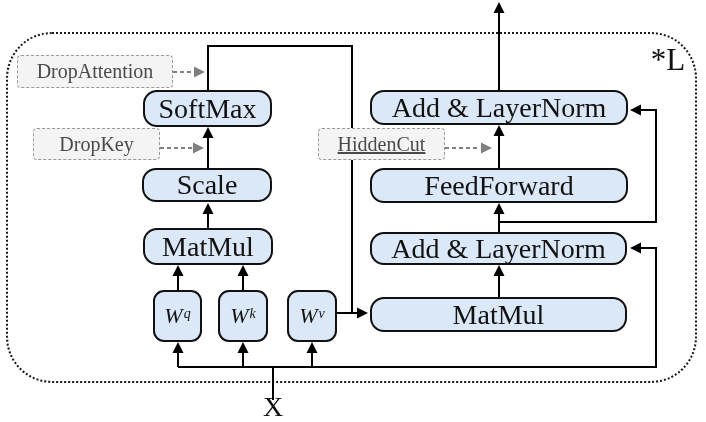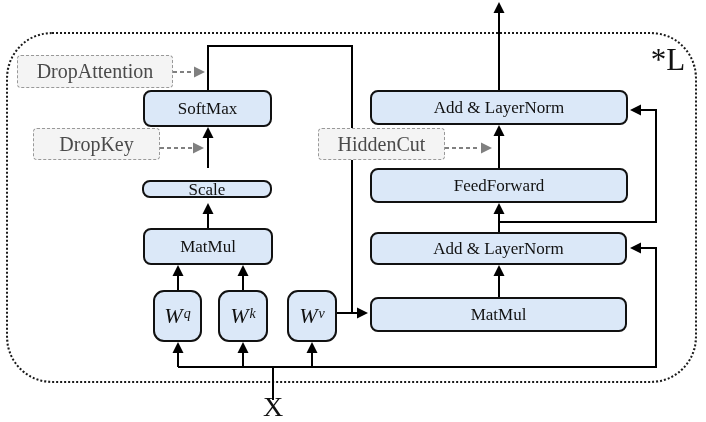--- a/index.html
+++ b/index.html
@@ -10,23 +10,23 @@
   .outer-border{
     position:absolute;left:6px;top:32px;width:691px;height:351px;
     border:2px dotted #1a1a1a;border-radius:46px;box-sizing:border-box;
     background:transparent;z-index:0;
   }
   .wires{position:absolute;left:0;top:0;z-index:1;}
   .blk{
     position:absolute;z-index:2;box-sizing:border-box;
     background:var(--box-fill,#dbe8f8);
     border:2.5px solid var(--box-border,#111111);
-    border-radius:8px;
+    border-radius:14px;
     display:flex;align-items:center;justify-content:center;
-    font-size:17px;line-height:1;white-space:nowrap;
+    font-size:28px;line-height:1;white-space:nowrap;
   }
   .wblk{border-radius:11px;font-size:22px;font-style:italic;}
   .wblk sup{font-size:14px;font-style:italic;margin-left:1px;transform:translateY(-2px);}
   .dashed{
     position:absolute;z-index:2;box-sizing:border-box;
     background:var(--annot-fill,#f4f4f4);
     border:1.8px dashed var(--annot-border,#999999);
     border-radius:4px;
     display:flex;align-items:center;justify-content:center;
     font-size:20px;color:var(--annot-text,#4a4a4a);white-space:nowrap;
@@ -99,21 +99,21 @@
       <path d="M445 148 H480"></path>
     </g>
     <g fill="#808080" stroke="none">
       <polygon points="205,72 194,66.5 194,77.5"></polygon>
       <polygon points="204,148 193,142.5 193,153.5"></polygon>
       <polygon points="492,148 481,142.5 481,153.5"></polygon>
     </g>
   </svg>
 
   <div class="blk" style="left:143px;top:90px;width:129px;height:37px;">SoftMax</div>
-  <div class="blk" style="left:142px;top:180px;width:130px;height:18px;">Scale</div>
+  <div class="blk" style="left:142px;top:168px;width:130px;height:34px;">Scale</div>
   <div class="blk" style="left:143px;top:228px;width:130px;height:37px;">MatMul</div>
 
   <div class="blk wblk" style="left:153px;top:290px;width:49px;height:52px;">
     <span>W</span>
       <sup>q</sup>
   </div>
   <div class="blk wblk" style="left:218px;top:290px;width:50px;height:52px;">
     <span>W</span>
       <sup>k</sup>
   </div>
@@ -122,18 +122,18 @@
       <sup>v</sup>
   </div>
 
   <div class="blk" style="left:370px;top:90px;width:258px;height:35px;">Add &amp; LayerNorm</div>
   <div class="blk" style="left:370px;top:168px;width:258px;height:35px;">FeedForward</div>
   <div class="blk" style="left:370px;top:232px;width:257px;height:33px;">Add &amp; LayerNorm</div>
   <div class="blk" style="left:370px;top:297px;width:257px;height:35px;">MatMul</div>
 
   <div class="dashed" style="left:33px;top:128px;width:127px;height:32px;">DropKey</div>
   <div class="dashed" style="left:17px;top:55px;width:156px;height:33px;">DropAttention</div>
-  <div class="dashed" style="left:318px;top:128px;width:127px;height:32px;">HiddenCut</div>
+  <div class="dashed" style="left:318px;top:128px;width:127px;height:32px;text-decoration:underline;">HiddenCut</div>
 
   <div class="floating-label layer-label">*L</div>
   <div class="floating-label input-label">X</div>
 
 </div>
 
 </body></html>

